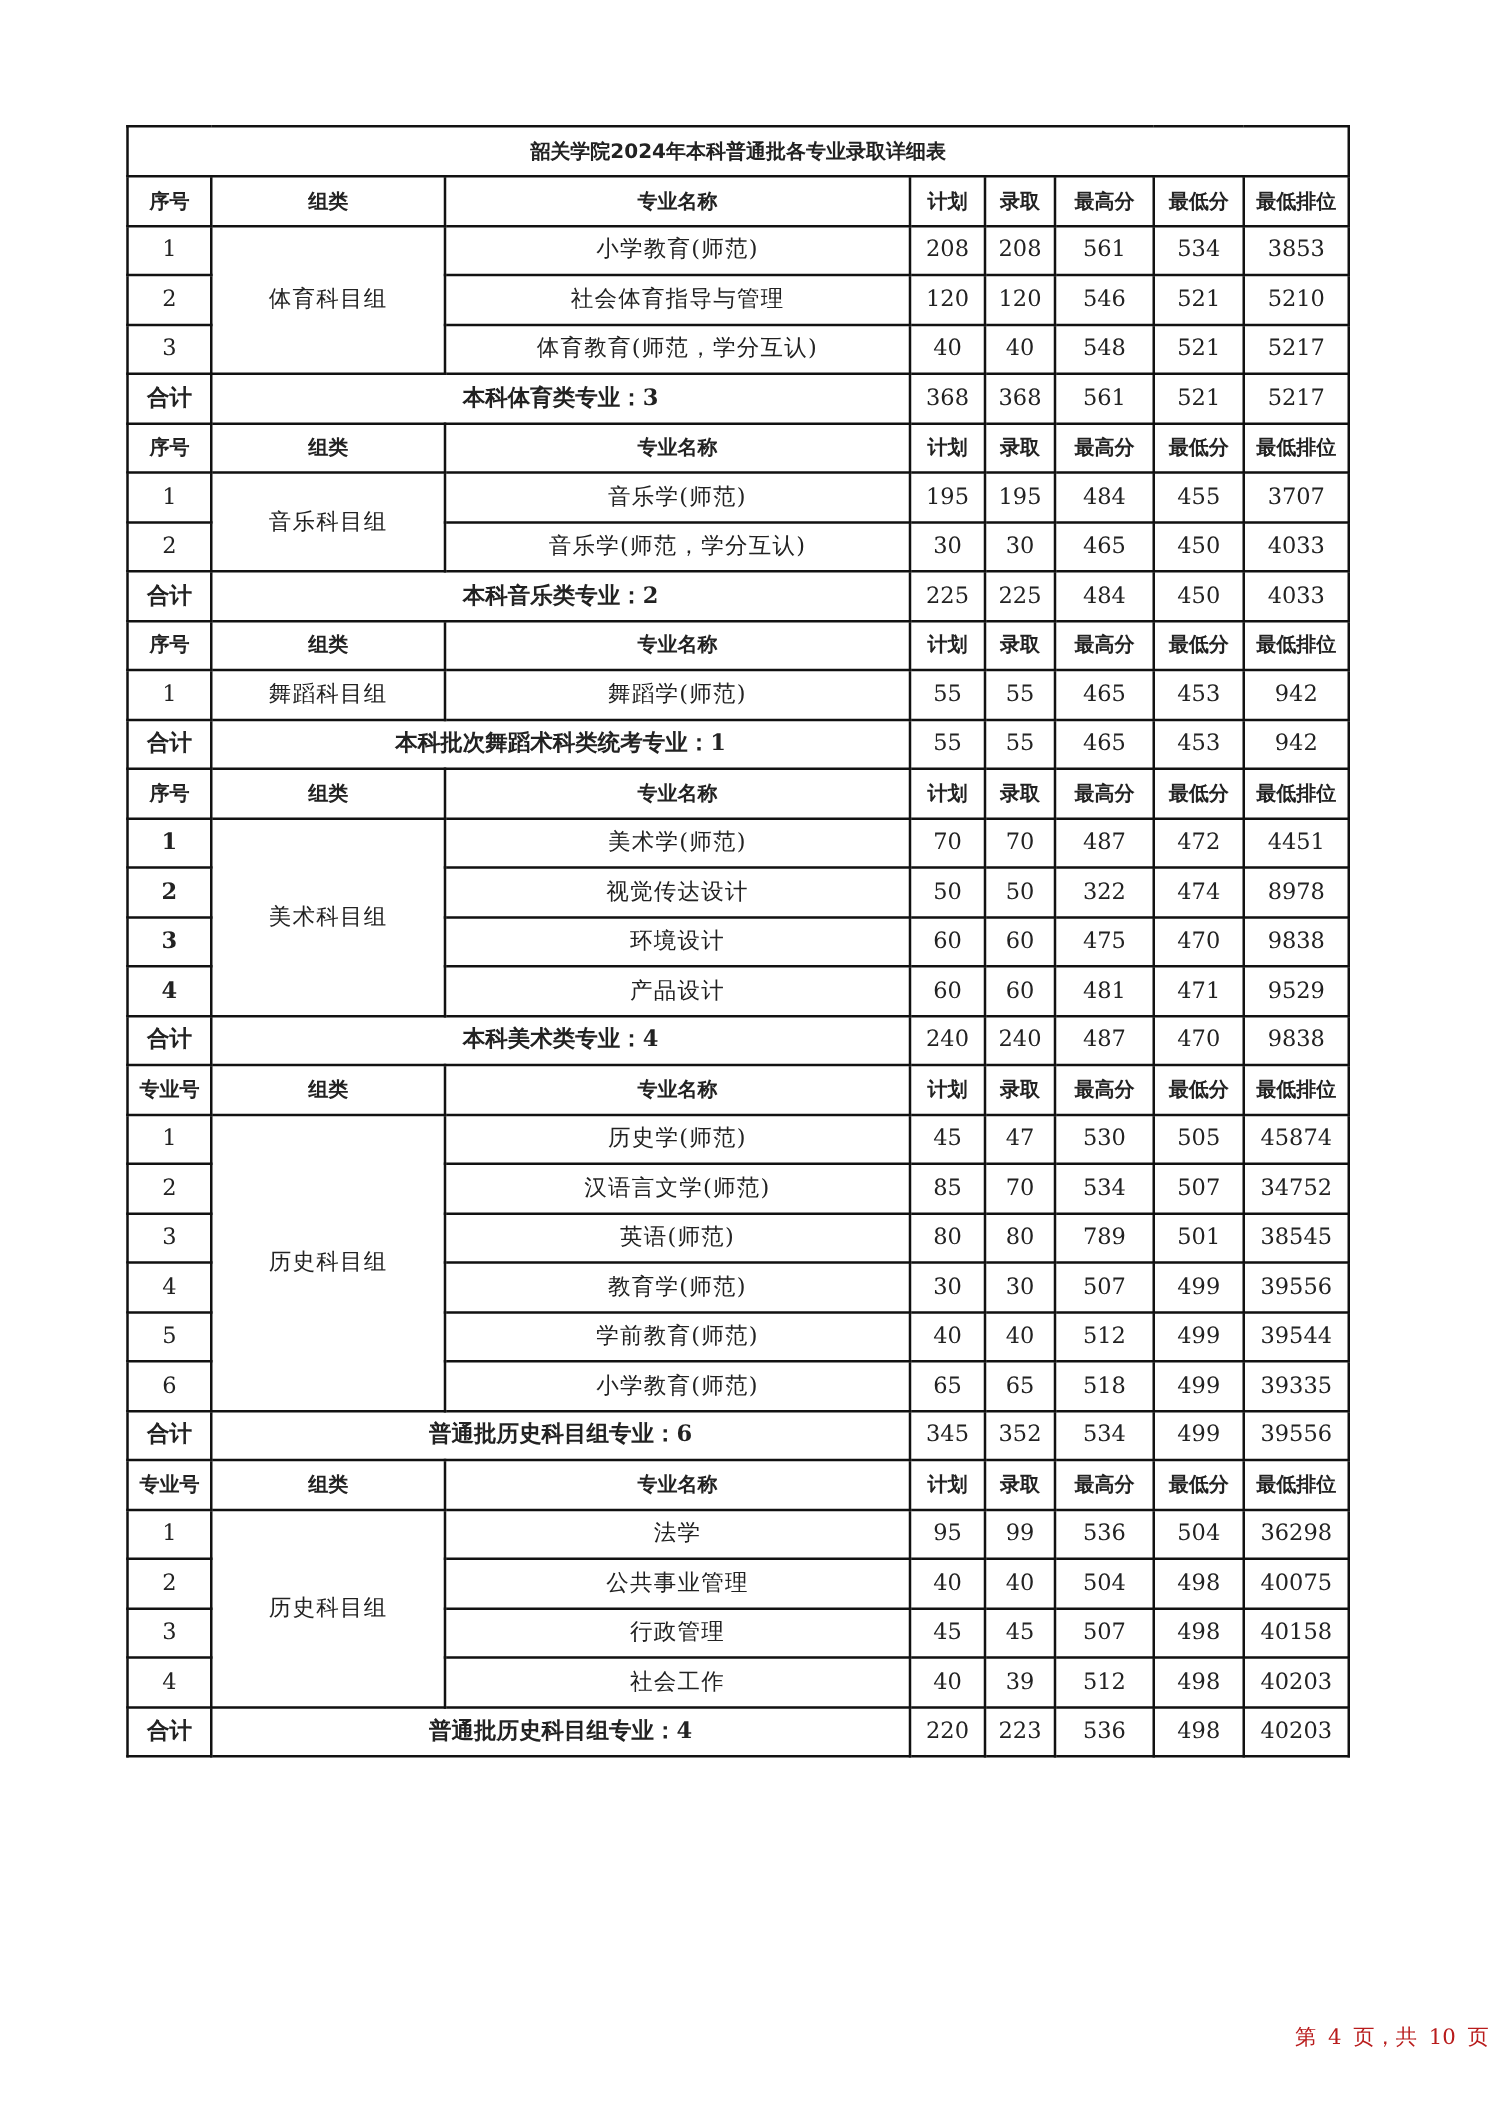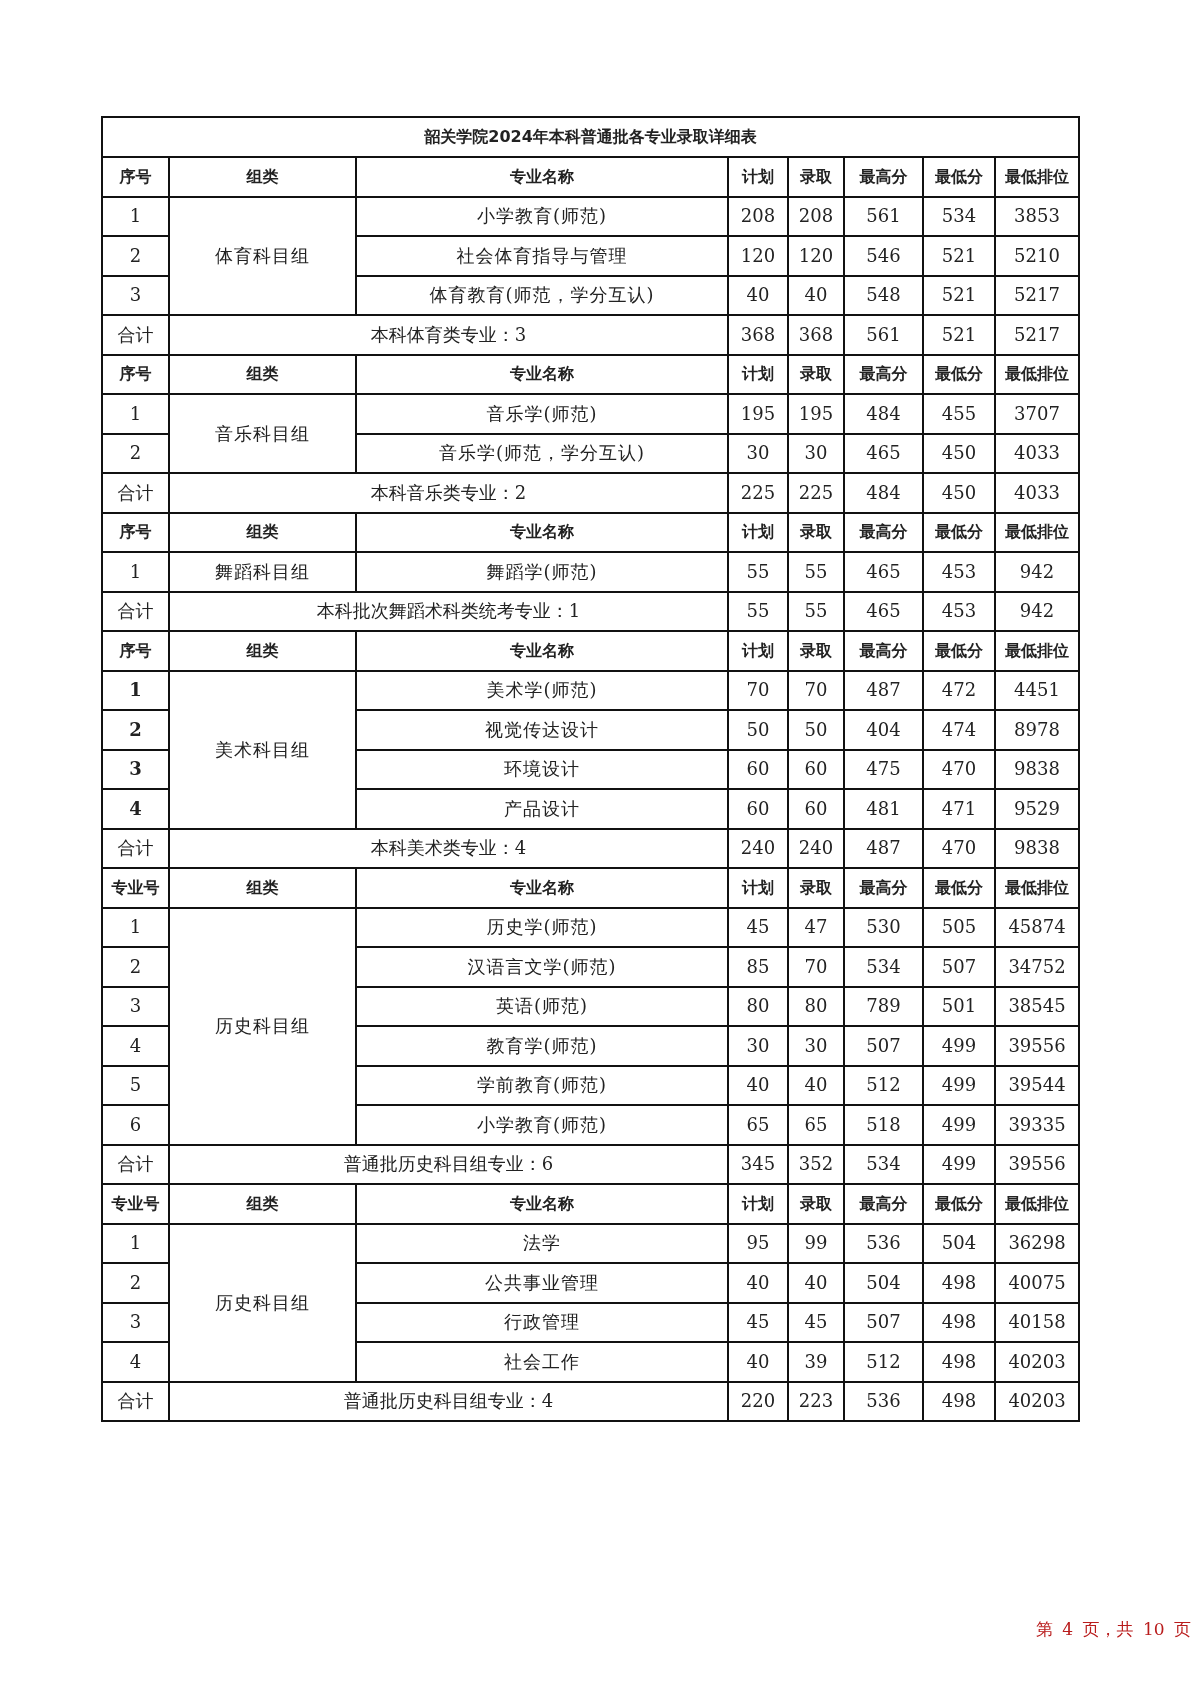--- a/index.html
+++ b/index.html
@@ -1,29 +1,29 @@
 <!DOCTYPE html>
 <html><head>
 <meta charset="utf-8">
 <style>
   html, body { margin: 0; padding: 0; background: #ffffff; }
   body { width: 1191px; height: 1684px; position: relative; overflow: hidden;
          font-family: "DejaVu Serif", "Liberation Serif", serif; color: #222; }
   .page { position: absolute; left: 0; top: 0; width: 1191px; height: 1684px; background: #fff; }
-  table.main { position: absolute; left: 101px; top: 116px; border-collapse: collapse;
+  table.main { position: absolute; left: 101px; top: 100px; border-collapse: collapse;
                width: 977px; table-layout: fixed; }
   table.main td { border: 2px solid #111; text-align: center; vertical-align: middle;
                   height: 37.5px; padding: 0; font-size: 18px; line-height: 1; overflow: hidden; white-space: nowrap; }
   table.main td.title { font-family: "DejaVu Sans", "Liberation Sans", sans-serif; font-weight: bold; font-size: 16px; height: 38px; }
   tr.hdr td { font-family: "DejaVu Sans", "Liberation Sans", sans-serif; font-weight: bold; font-size: 16px; }
   td.name { font-size: 19px; letter-spacing: 1px; }
   td.group { font-size: 18px; letter-spacing: 1px; }
   td.num { font-size: 18px; }
   td.idx.bold { font-weight: bold; }
-  td.sumlabel { font-size: 17px; }
+  td.sumlabel { font-size: 17px; font-weight: bold; }
   .footer { position: absolute; top: 1618px; left: 0; width: 1191px; text-align: right;
             font-family: "DejaVu Serif", "Liberation Serif", serif; font-size: 17px; color: #b91c1c; word-spacing: 4px; }
 </style>
 </head>
 <body>
 
 <div class="page">
   <table class="main">
     <colgroup>
       <col style="width:67px">
@@ -171,21 +171,21 @@
           <td class="num">70</td>
           <td class="num">487</td>
           <td class="num">472</td>
           <td class="num">4451</td>
         </tr>
         <tr>
           <td class="idx bold">2</td>
           <td class="name">视觉传达设计</td>
           <td class="num">50</td>
           <td class="num">50</td>
-          <td class="num">404</td>
+          <td class="num">322</td>
           <td class="num">474</td>
           <td class="num">8978</td>
         </tr>
         <tr>
           <td class="idx bold">3</td>
           <td class="name">环境设计</td>
           <td class="num">60</td>
           <td class="num">60</td>
           <td class="num">475</td>
           <td class="num">470</td>

